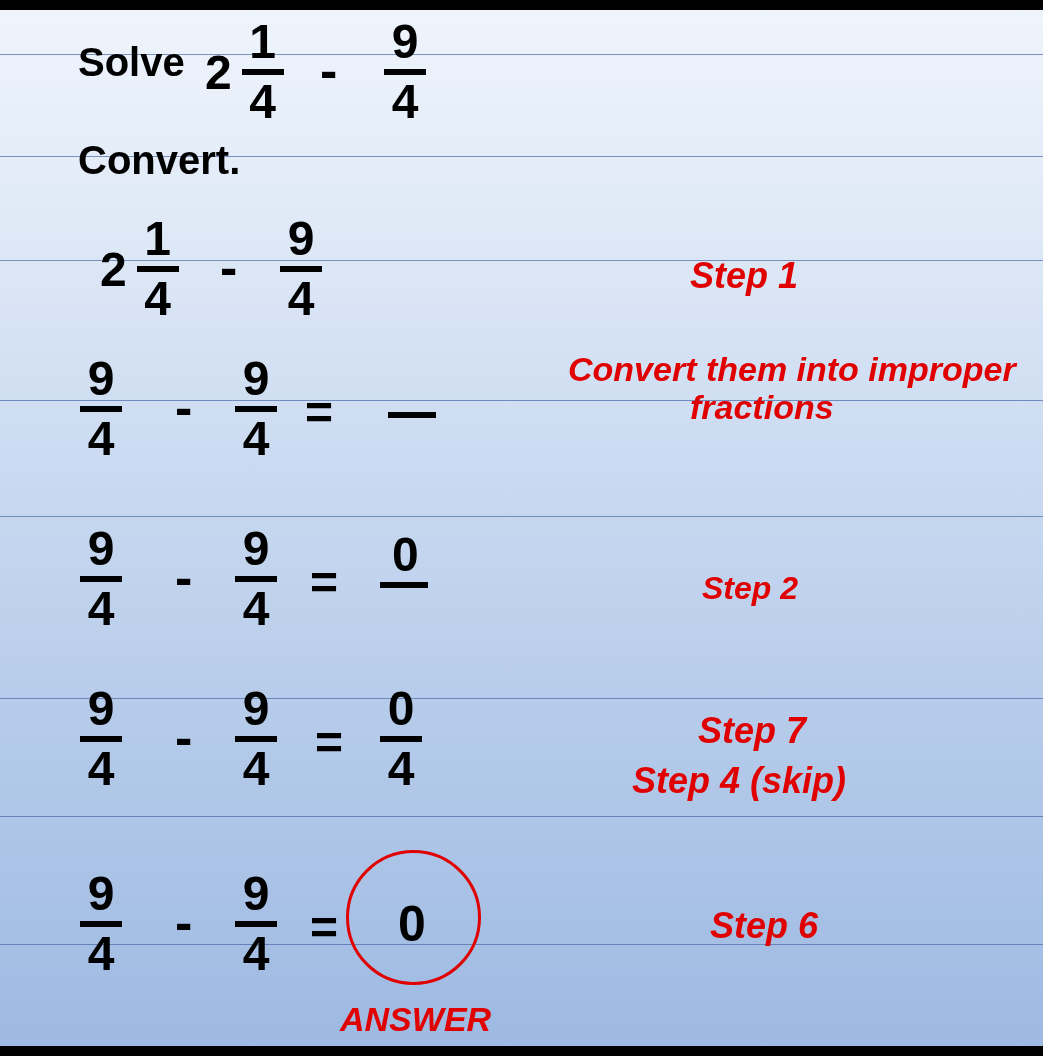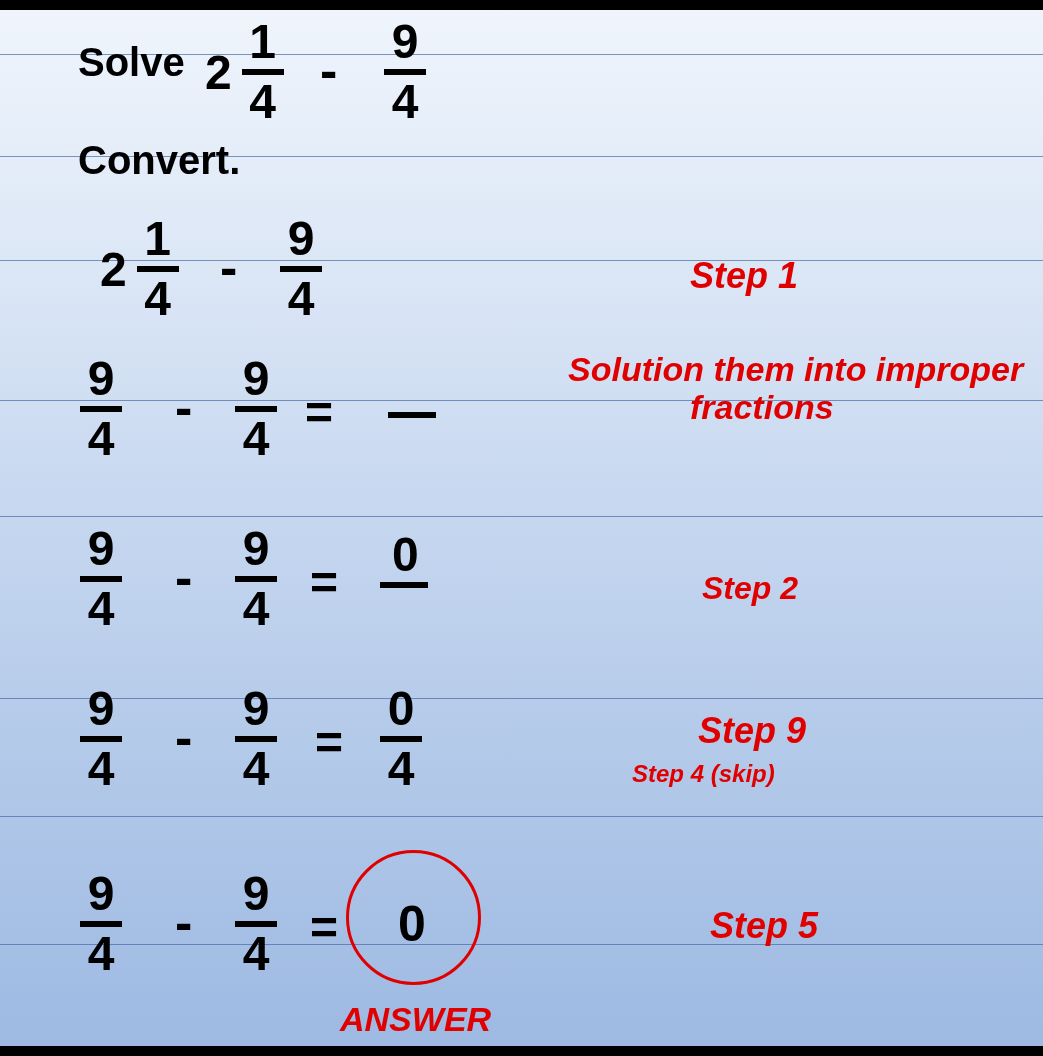--- a/index.html
+++ b/index.html
@@ -130,21 +130,21 @@
 </div>
 <div class="op" style="left:220px; top:237px;">-</div>
 <div class="mixed" style="left:280px; top:215px;">
   <span class="frac">
     <span class="num">9</span>
     <span class="bar"></span>
     <span class="den">4</span>
   </span>
 </div>
 <div class="txt red" style="left:690px; top:255px; font-size:36px;">Step 1</div>
-<div class="txt red" style="left:568px; top:350px; font-size:34px;">Solution them into improper</div>
+<div class="txt red" style="left:568px; top:350px; font-size:34px;">Convert them into improper</div>
 <div class="txt red" style="left:690px; top:388px; font-size:34px;">fractions</div>
 
 <div class="mixed" style="left:80px; top:355px;">
   <span class="frac">
     <span class="num">9</span>
     <span class="bar"></span>
     <span class="den">4</span>
   </span>
 </div>
 <div class="op" style="left:175px; top:377px;">-</div>
@@ -194,35 +194,35 @@
   </span>
 </div>
 <div class="eq" style="left:315px; top:715px;">=</div>
 <div class="mixed" style="left:380px; top:685px;">
   <span class="frac">
     <span class="num">0</span>
     <span class="bar"></span>
     <span class="den">4</span>
   </span>
 </div>
-<div class="txt red" style="left:698px; top:710px; font-size:36px;">Step 9</div>
-<div class="txt red" style="left:632px; top:760px; font-size:24px;">Step 4 (skip)</div>
+<div class="txt red" style="left:698px; top:710px; font-size:36px;">Step 7</div>
+<div class="txt red" style="left:632px; top:760px; font-size:36px;">Step 4 (skip)</div>
 
 <div class="mixed" style="left:80px; top:870px;">
   <span class="frac">
     <span class="num">9</span>
     <span class="bar"></span>
     <span class="den">4</span>
   </span>
 </div>
 <div class="op" style="left:175px; top:892px;">-</div>
 <div class="mixed" style="left:235px; top:870px;">
   <span class="frac">
     <span class="num">9</span>
     <span class="bar"></span>
     <span class="den">4</span>
   </span>
 </div>
 <div class="eq" style="left:310px; top:900px;">=</div>
 <div class="txt blk" style="left:398px; top:895px; font-size:50px;">0</div>
 <div class="circle" style="left:346px; top:850px; width:135px; height:135px;"></div>
-<div class="txt red" style="left:710px; top:905px; font-size:36px;">Step 5</div>
+<div class="txt red" style="left:710px; top:905px; font-size:36px;">Step 6</div>
 <div class="txt red" style="left:340px; top:1000px; font-size:34px;">ANSWER</div>
 
 </body></html>

